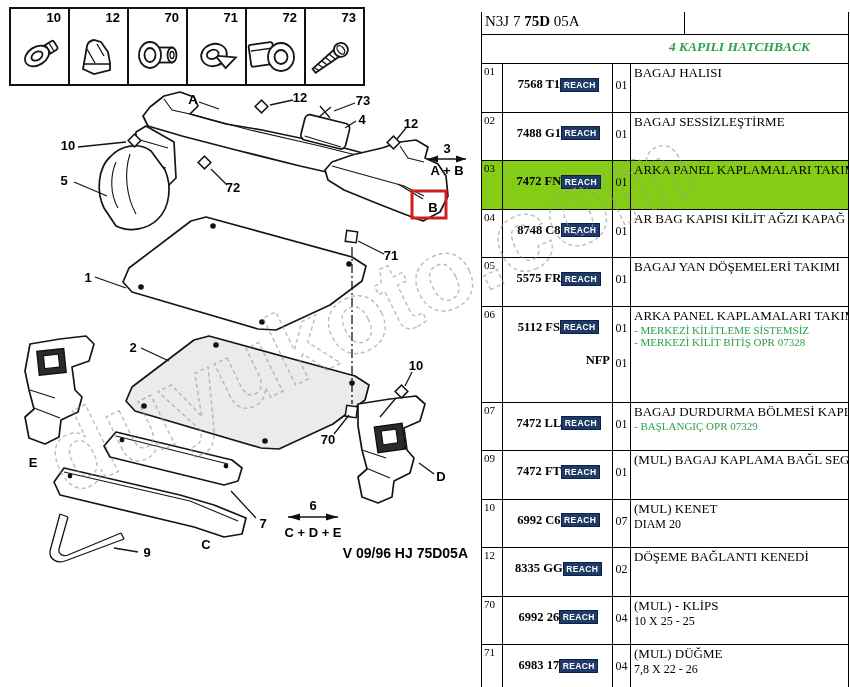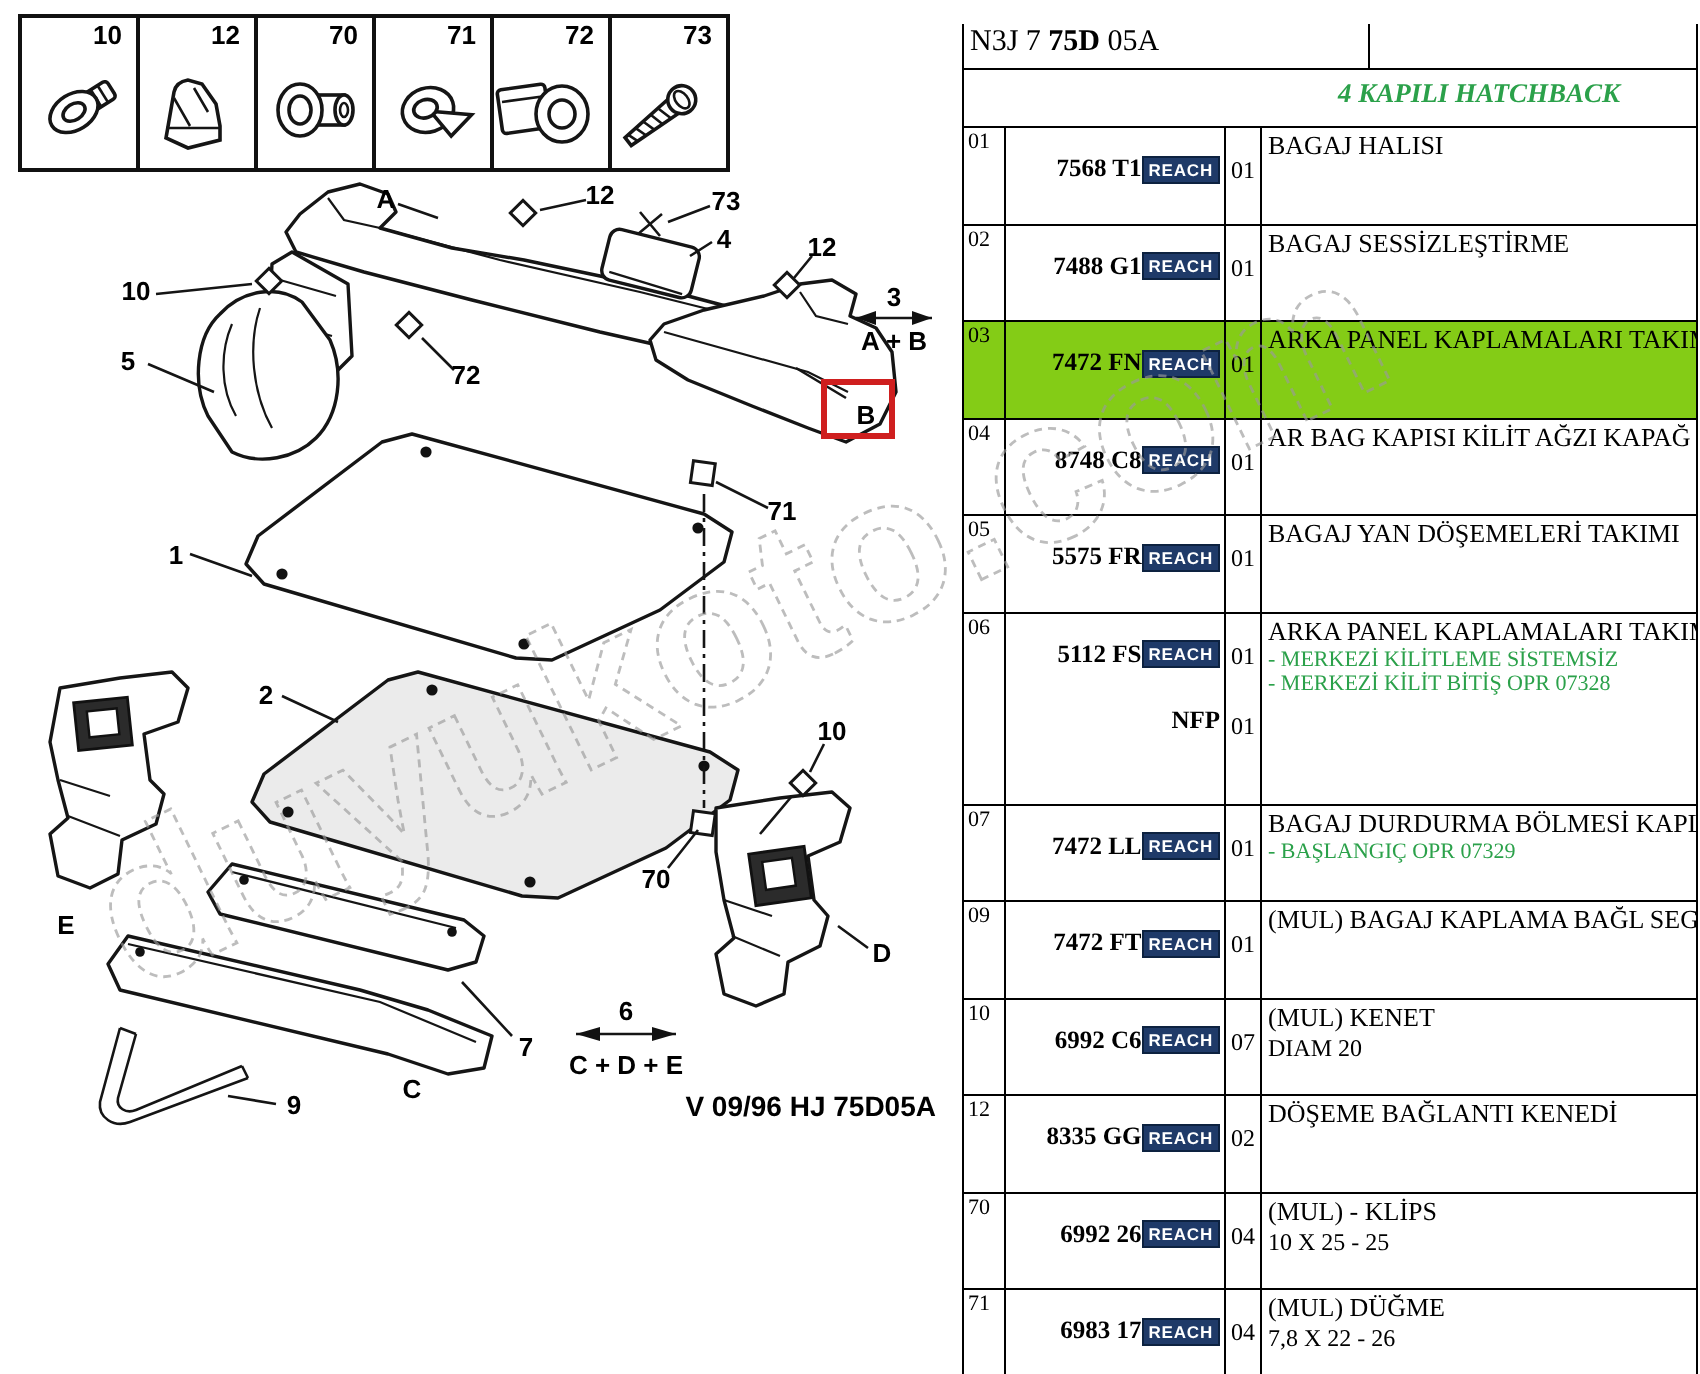--- a/index.html
+++ b/index.html
@@ -22,21 +22,21 @@
     text-align:right;padding:4px 38px 0 0;
   }
   .trow{display:flex;border-bottom:1px solid #000;height:47.5px;overflow:hidden;background:#fff}
   .trow.tall{height:95px}
   .trow.hl{background:#84cc16}
   .cell{overflow:hidden}
   .cnum{width:18px;border-right:1px solid #000;font-size:11px;padding:1px 0 0 2px}
   .cpart{width:103px;border-right:1px solid #000;padding:0 2px 0 4px}
   .cqty{width:17px;border-right:1px solid #000;font-size:12px;text-align:center;display:flex;flex-direction:column}
   .cdesc{flex:1;padding:1px 2px 0 3px}
-  .pline{margin-top:13px;display:flex;justify-content:flex-end;align-items:center}
+  .pline{margin-top:13px;display:flex;justify-content:center;align-items:center}
   .pnum{font-weight:bold;font-size:12.5px;white-space:nowrap}
   .reach{
     background:#1f3a68;color:#fff;border:1px solid #0d2240;
     font-family:"Liberation Sans",sans-serif;font-weight:bold;font-size:8.5px;
     letter-spacing:.4px;padding:1px 2.5px;line-height:10px;cursor:pointer;
   }
   .nfp{font-weight:bold;font-size:12.5px;text-align:right;margin-top:18px}
   .q1{margin-top:14px}
   .q2{margin-top:20px}
   .dmain{font-weight:normal;font-size:13px;white-space:nowrap}

